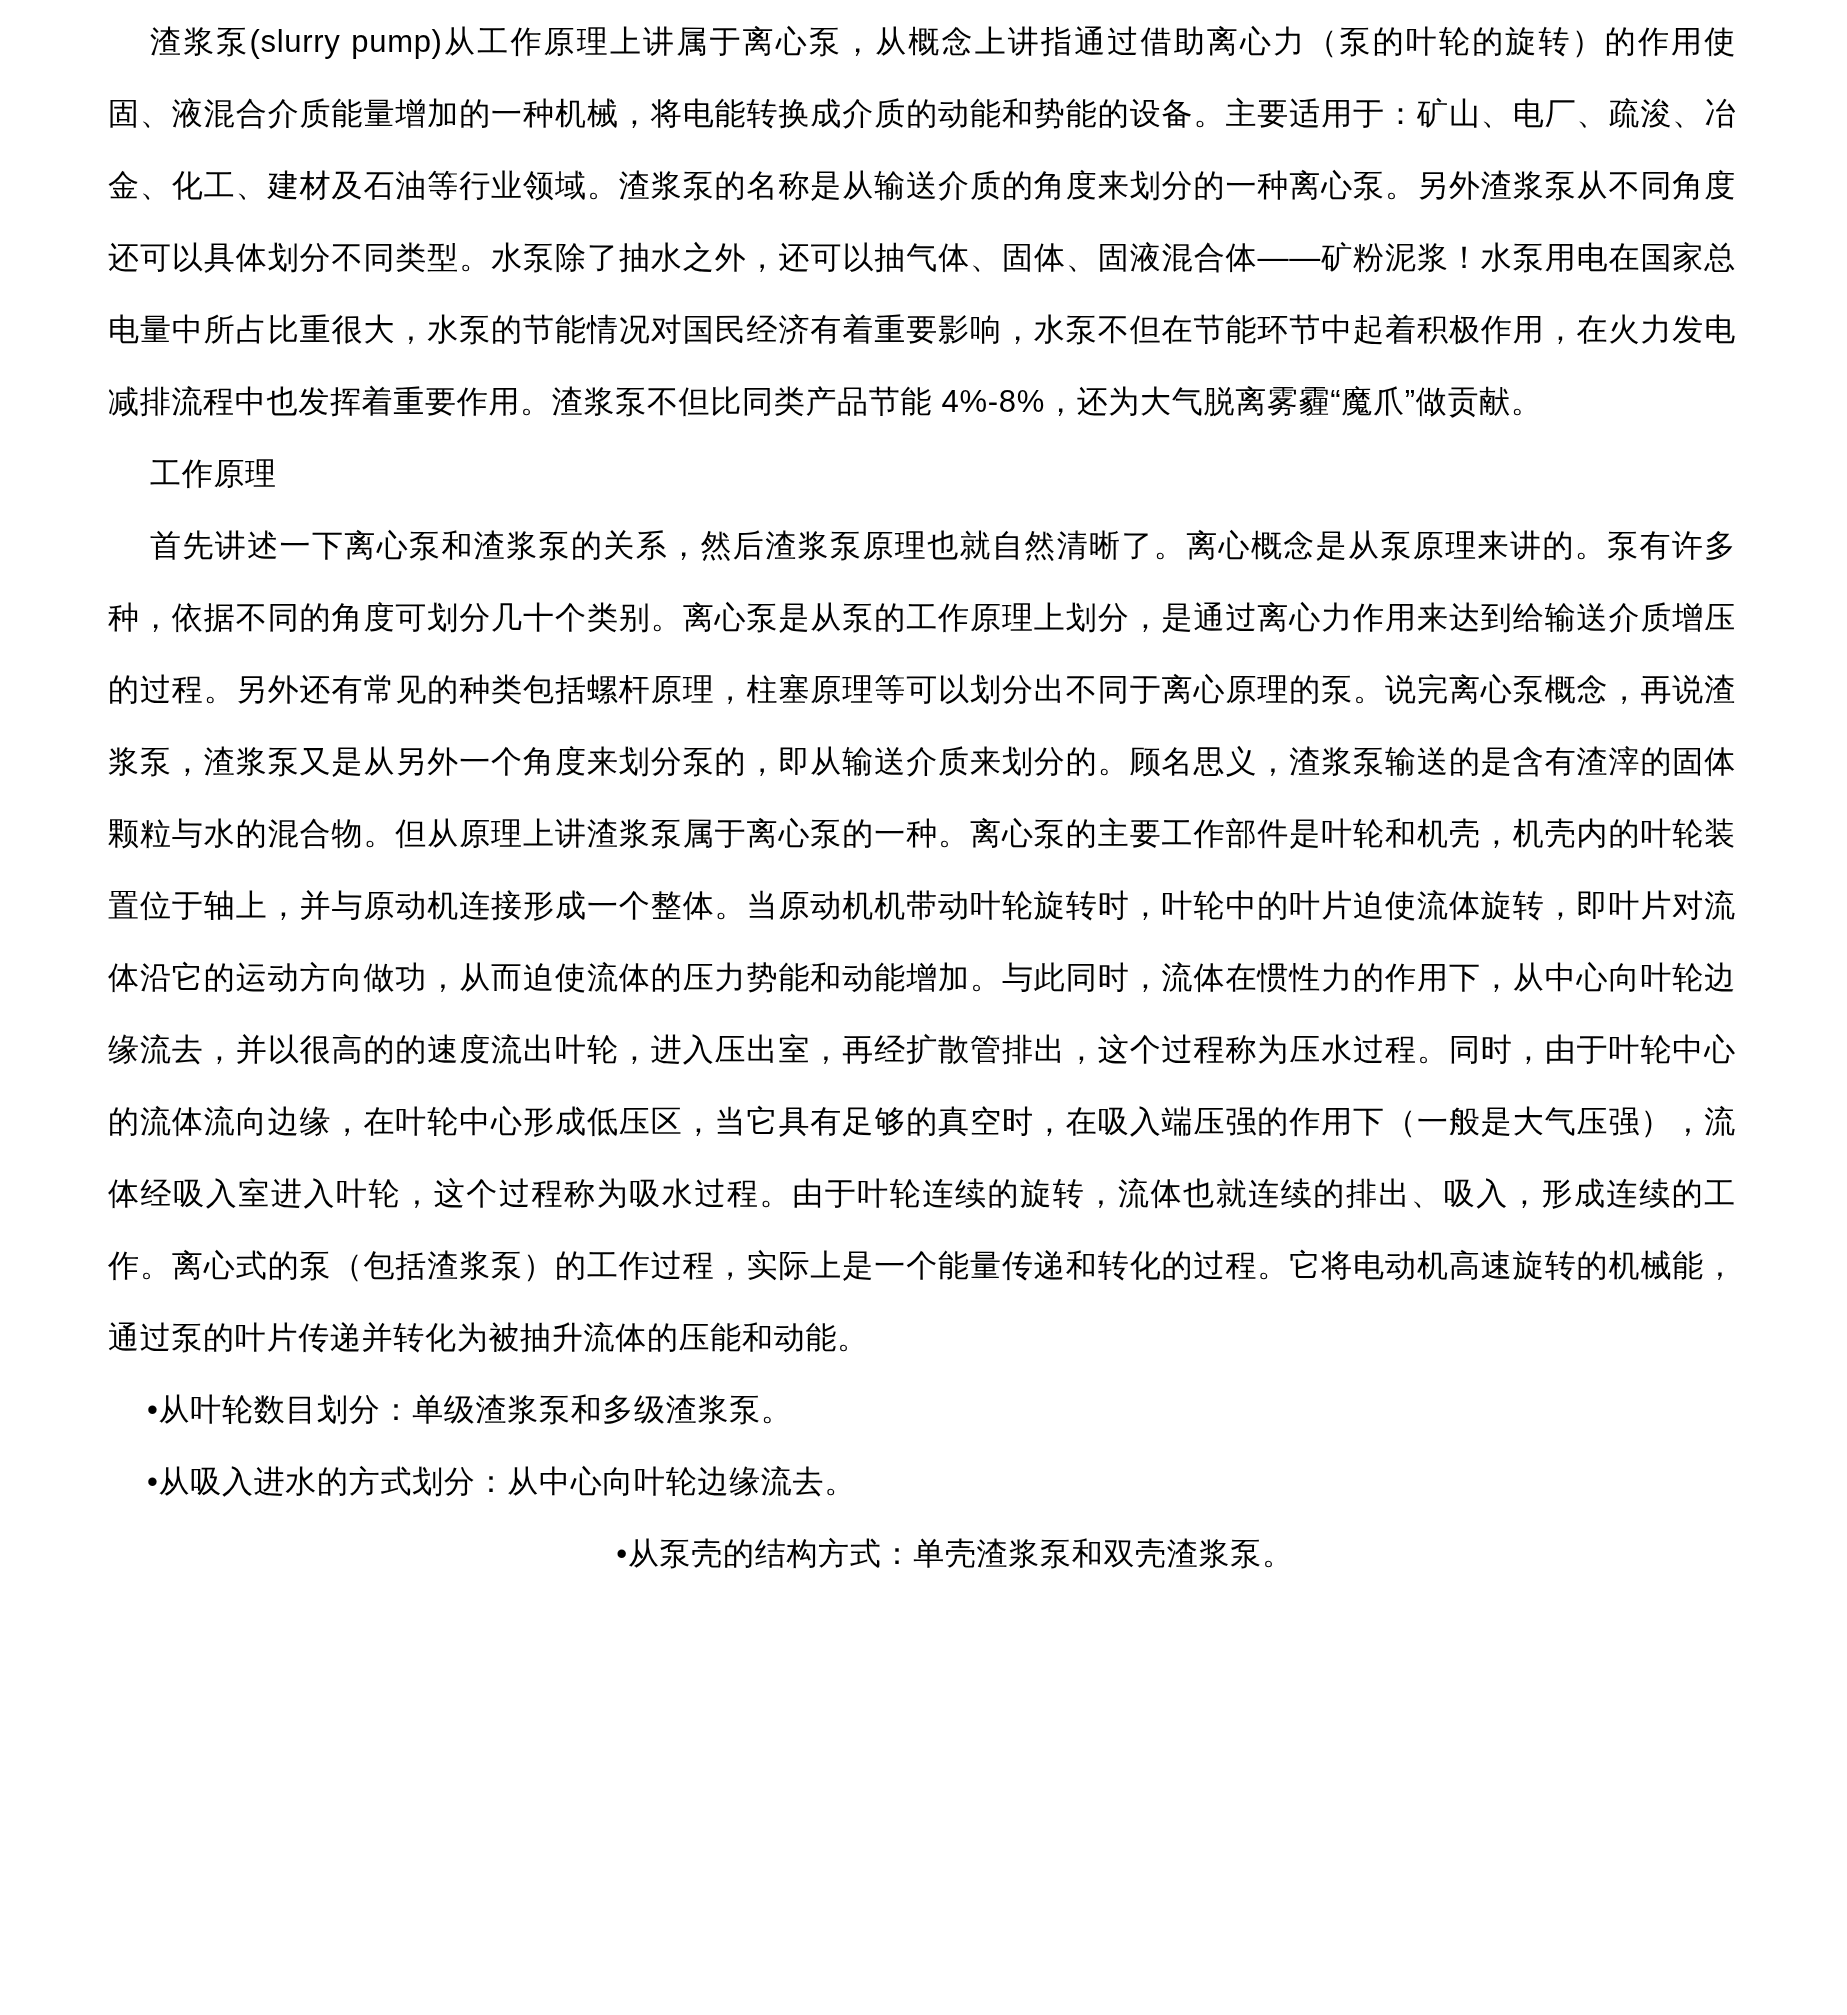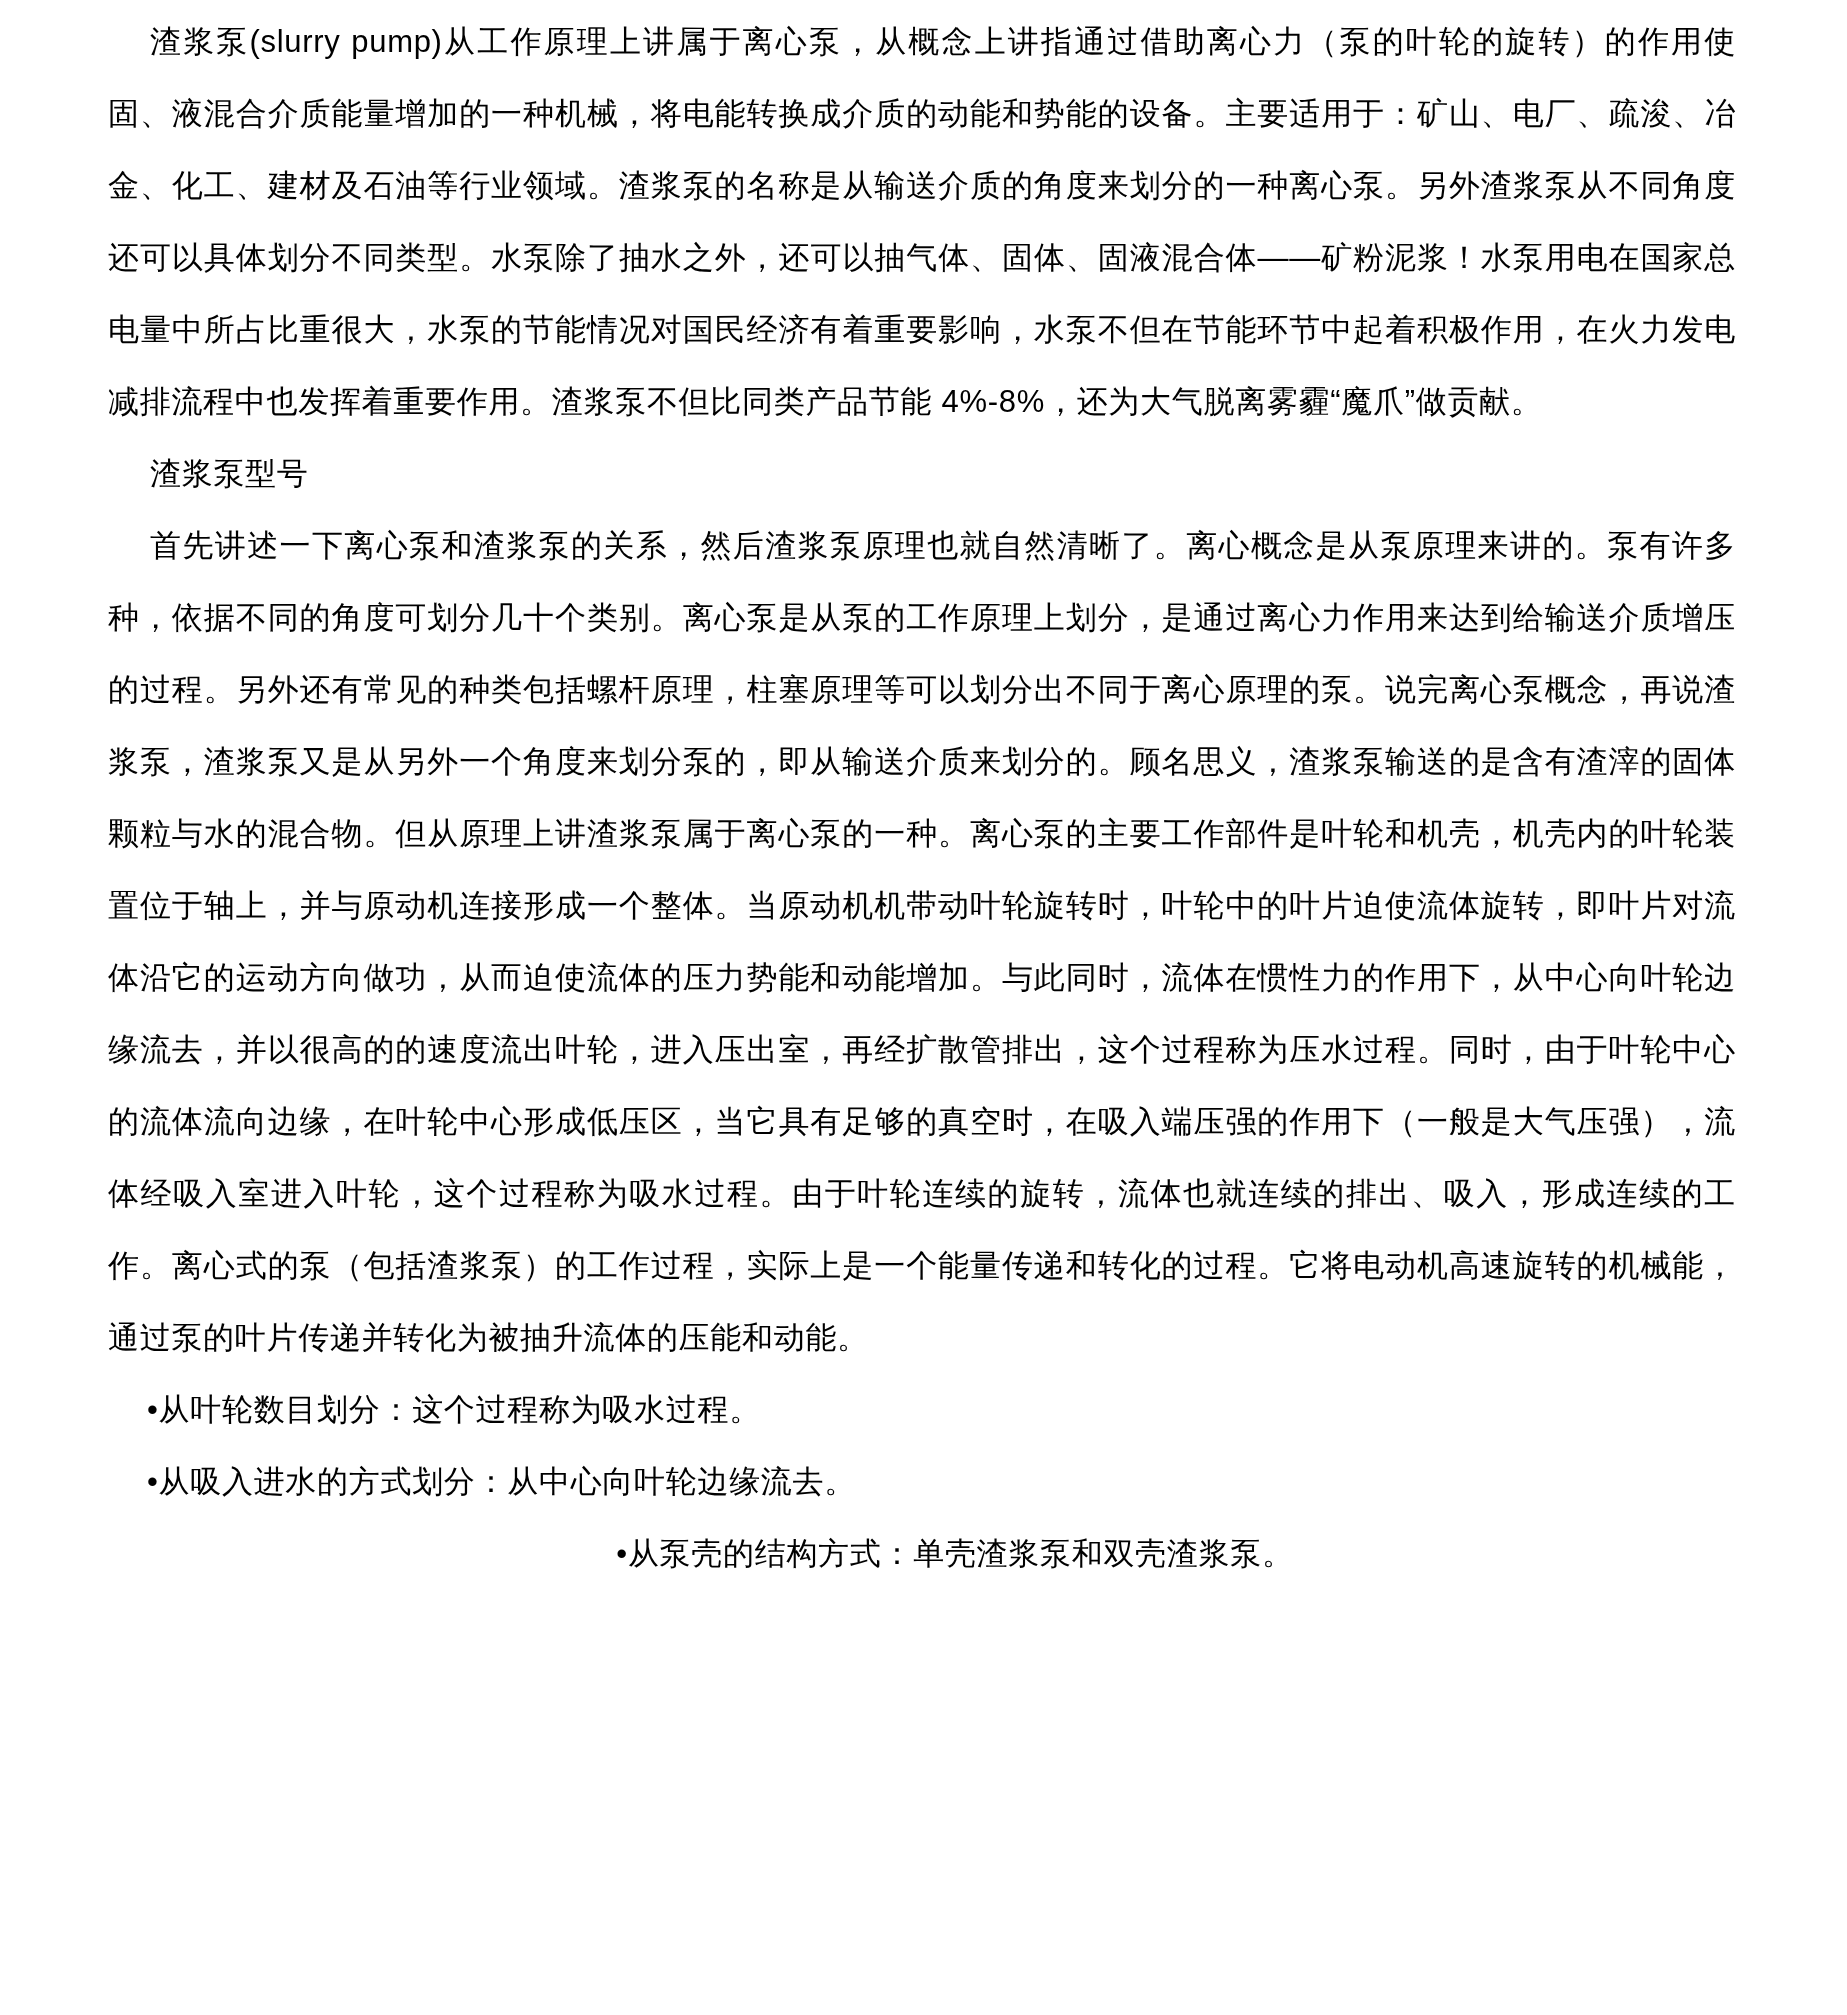--- a/index.html
+++ b/index.html
@@ -49,26 +49,26 @@
     text-align: left;
     text-indent: 30px;
   }
 </style>
 </head>
 <body>
 
 <div class="page">
   <p class="para">渣浆泵(slurry pump)从工作原理上讲属于离心泵，从概念上讲指通过借助离心力（泵的叶轮的旋转）的作用使固、液混合介质能量增加的一种机械，将电能转换成介质的动能和势能的设备。主要适用于：矿山、电厂、疏浚、冶金、化工、建材及石油等行业领域。渣浆泵的名称是从输送介质的角度来划分的一种离心泵。另外渣浆泵从不同角度还可以具体划分不同类型。水泵除了抽水之外，还可以抽气体、固体、固液混合体——矿粉泥浆！水泵用电在国家总电量中所占比重很大，水泵的节能情况对国民经济有着重要影响，水泵不但在节能环节中起着积极作用，在火力发电减排流程中也发挥着重要作用。渣浆泵不但比同类产品节能 4%-8%，还为大气脱离雾霾“魔爪”做贡献。</p>
 
-  <p class="heading">渣浆泵型号</p>
+  <p class="heading">工作原理</p>
 
   <p class="para">首先讲述一下离心泵和渣浆泵的关系，然后渣浆泵原理也就自然清晰了。离心概念是从泵原理来讲的。泵有许多种，依据不同的角度可划分几十个类别。离心泵是从泵的工作原理上划分，是通过离心力作用来达到给输送介质增压的过程。另外还有常见的种类包括螺杆原理，柱塞原理等可以划分出不同于离心原理的泵。说完离心泵概念，再说渣浆泵，渣浆泵又是从另外一个角度来划分泵的，即从输送介质来划分的。顾名思义，渣浆泵输送的是含有渣滓的固体颗粒与水的混合物。但从原理上讲渣浆泵属于离心泵的一种。离心泵的主要工作部件是叶轮和机壳，机壳内的叶轮装置位于轴上，并与原动机连接形成一个整体。当原动机机带动叶轮旋转时，叶轮中的叶片迫使流体旋转，即叶片对流体沿它的运动方向做功，从而迫使流体的压力势能和动能增加。与此同时，流体在惯性力的作用下，从中心向叶轮边缘流去，并以很高的的速度流出叶轮，进入压出室，再经扩散管排出，这个过程称为压水过程。同时，由于叶轮中心的流体流向边缘，在叶轮中心形成低压区，当它具有足够的真空时，在吸入端压强的作用下（一般是大气压强），流体经吸入室进入叶轮，这个过程称为吸水过程。由于叶轮连续的旋转，流体也就连续的排出、吸入，形成连续的工作。离心式的泵（包括渣浆泵）的工作过程，实际上是一个能量传递和转化的过程。它将电动机高速旋转的机械能，通过泵的叶片传递并转化为被抽升流体的压能和动能。</p>
 
 
-  <p class="bullet">•从叶轮数目划分：这个过程称为吸水过程。</p>
+  <p class="bullet">•从叶轮数目划分：单级渣浆泵和多级渣浆泵。</p>
 
 
   <p class="bullet">•从吸入进水的方式划分：从中心向叶轮边缘流去。</p>
 
   <p class="bullet-indented">•从泵壳的结构方式：单壳渣浆泵和双壳渣浆泵。</p>
 
 </div>
 
 
 </body></html>

